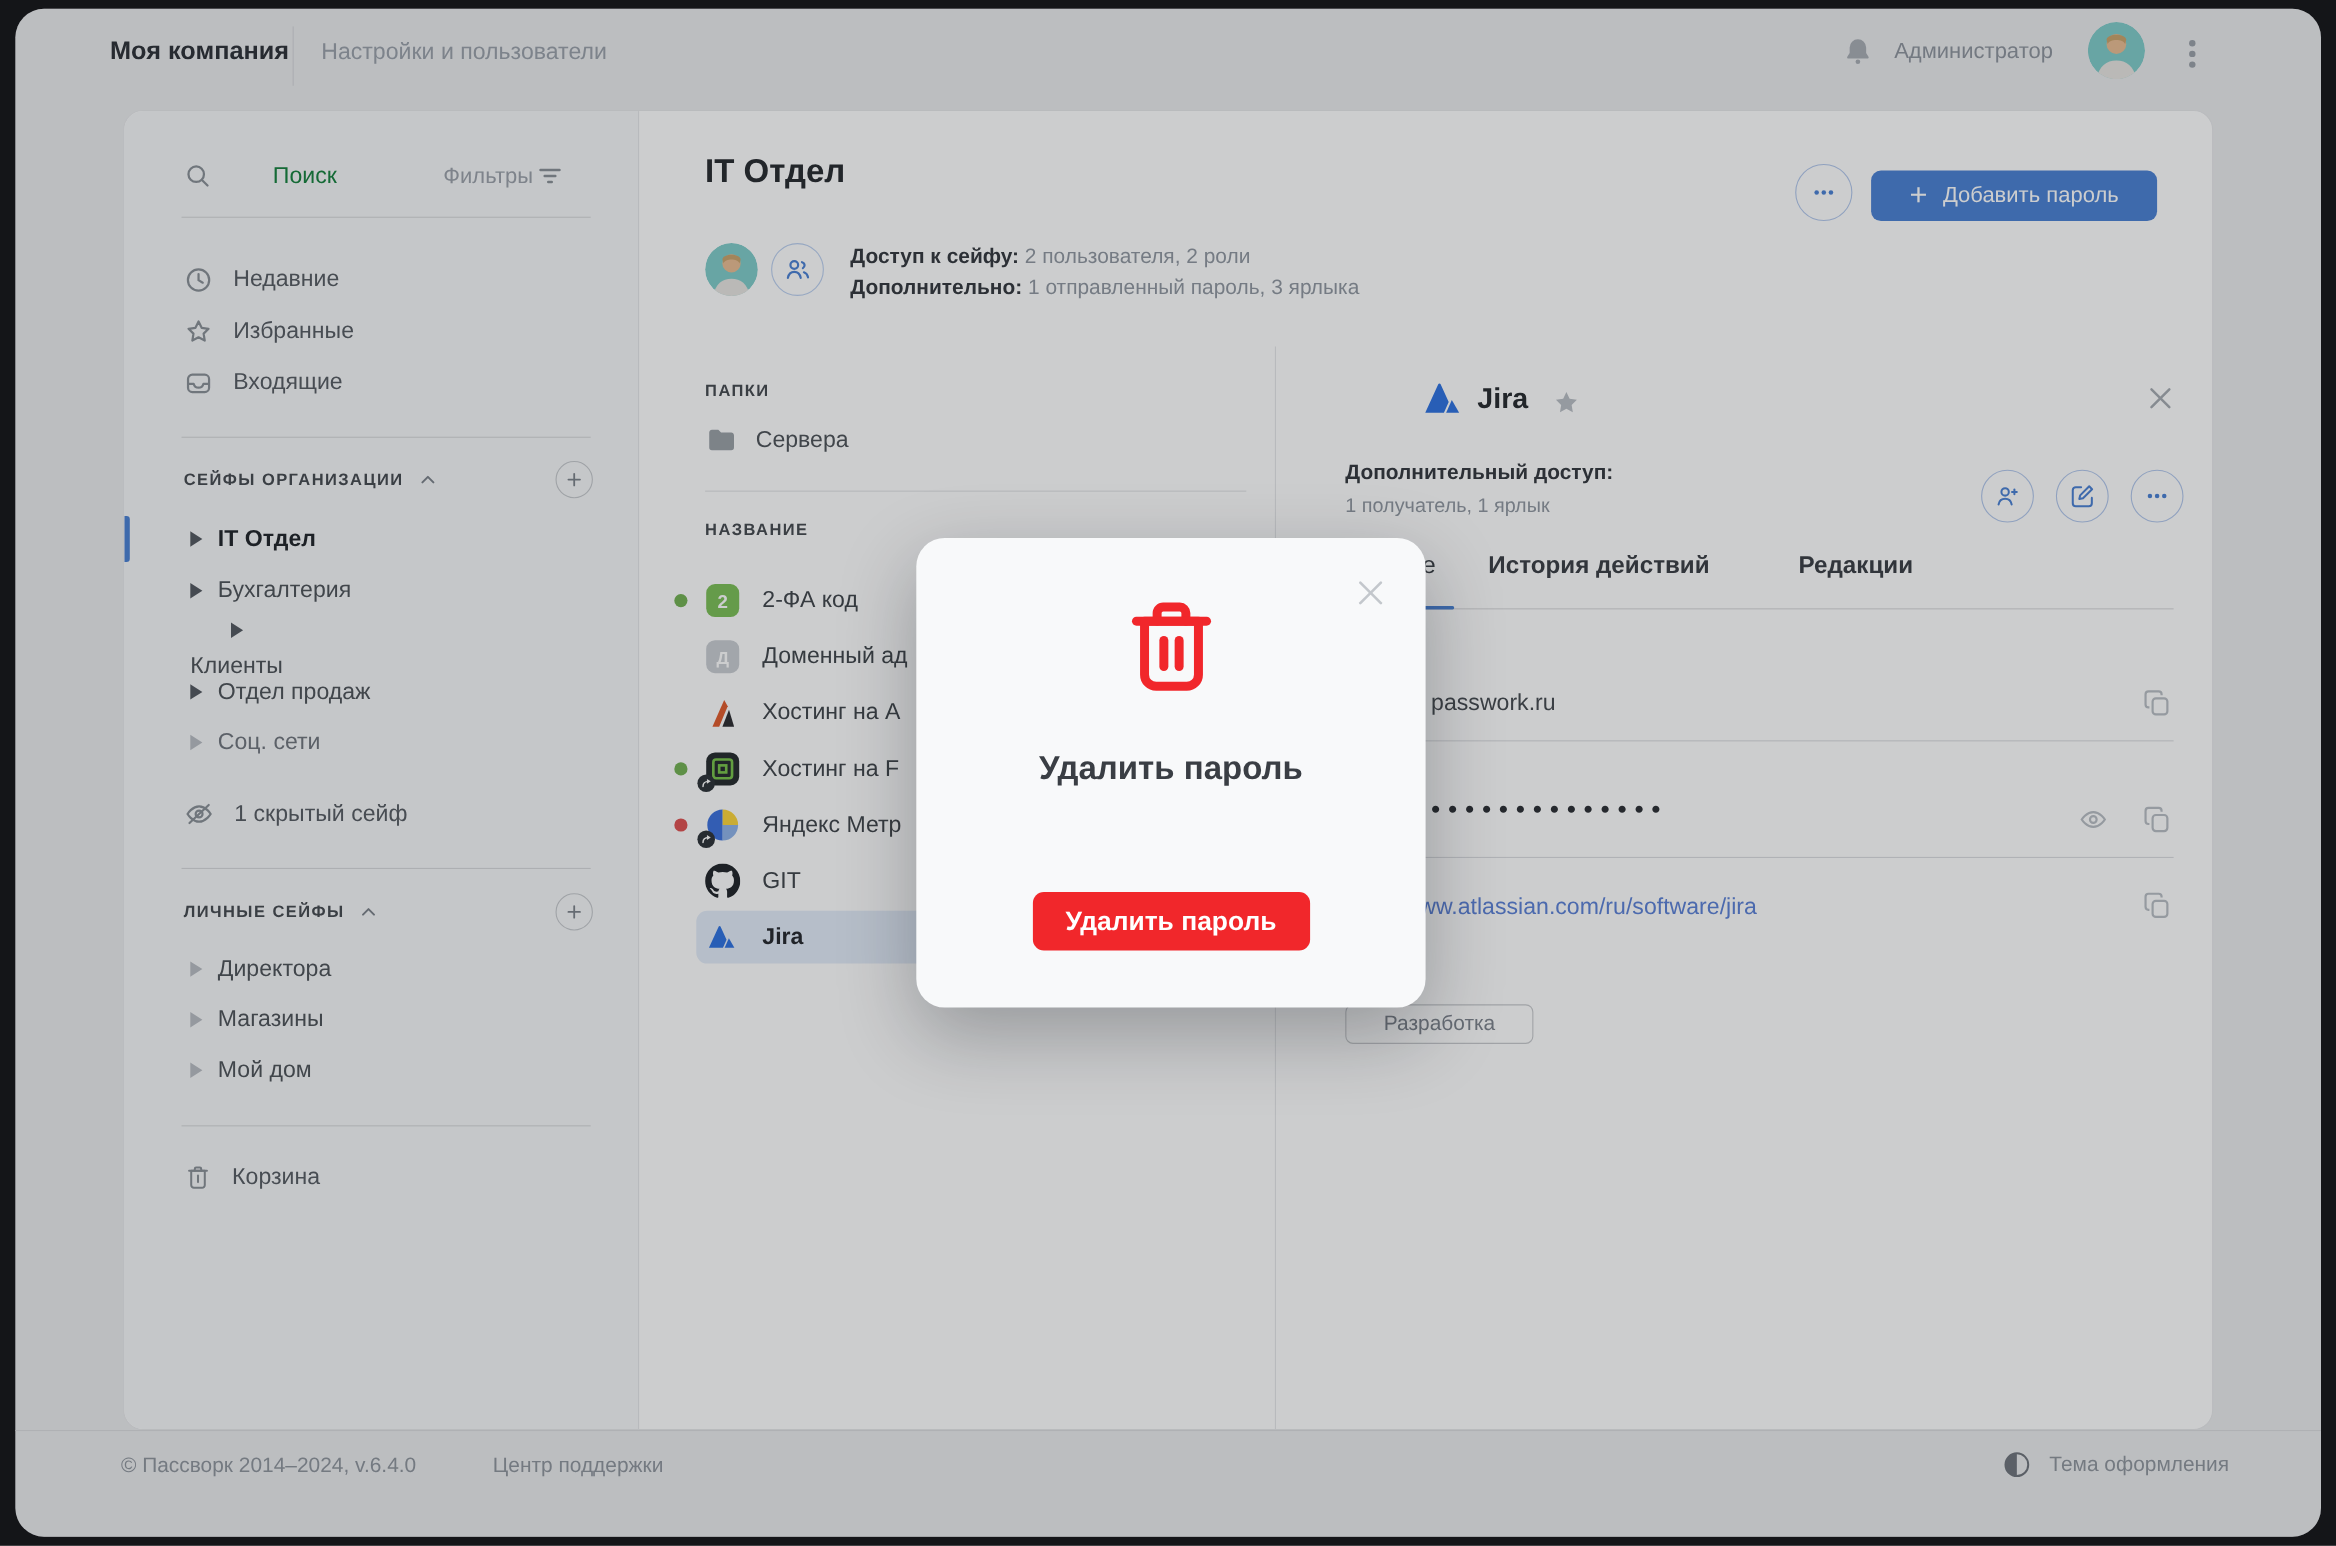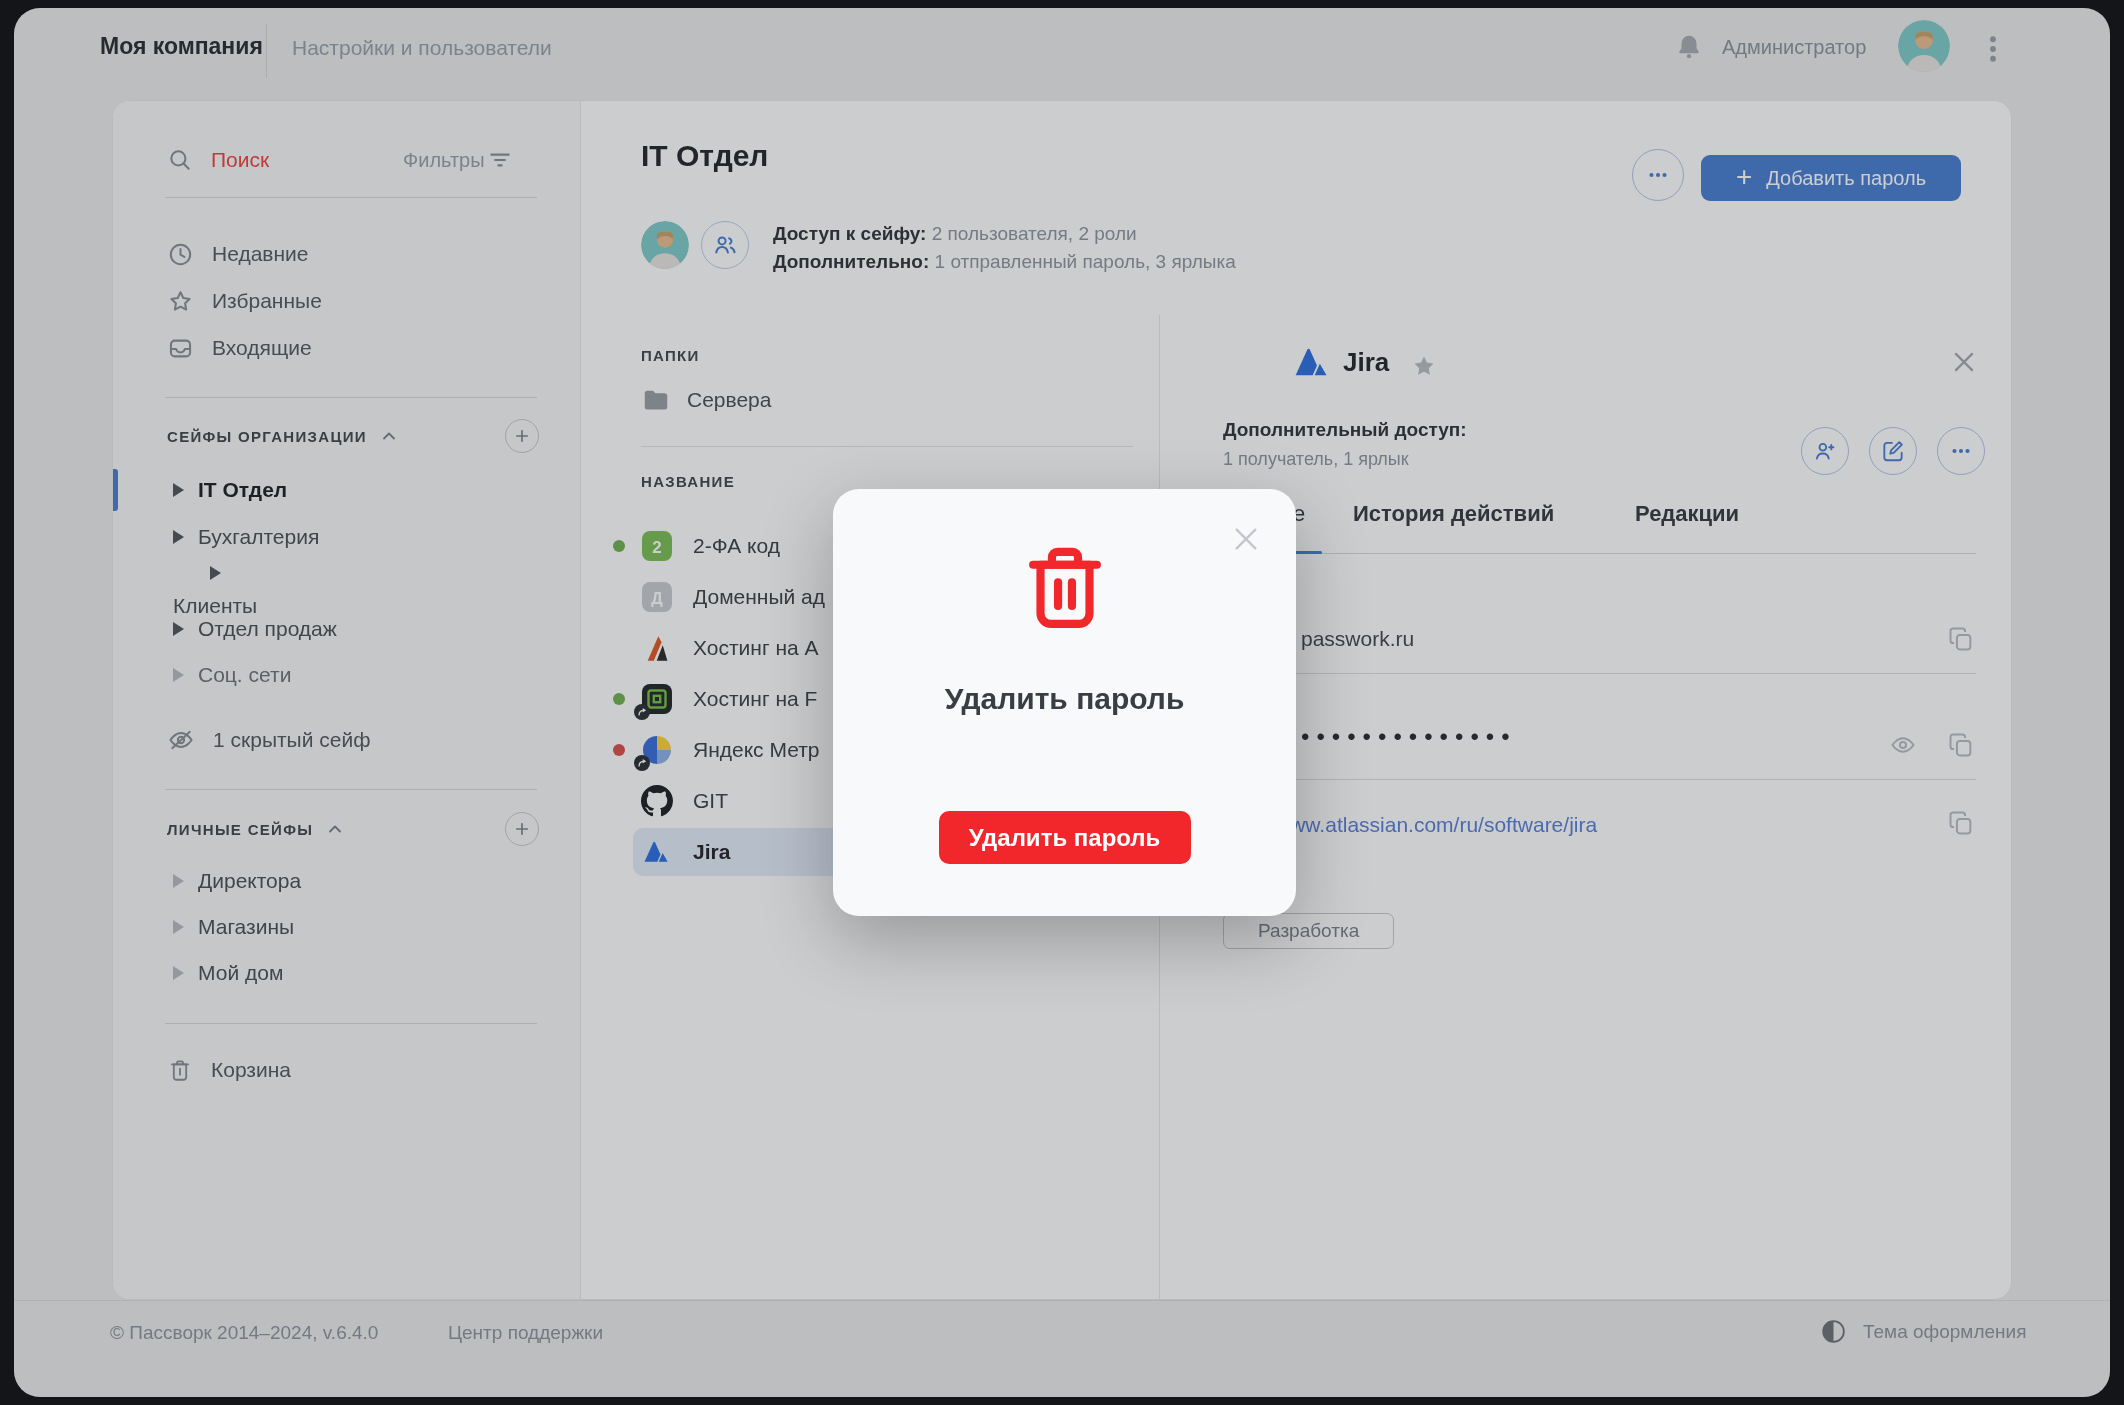--- a/index.html
+++ b/index.html
@@ -122,21 +122,21 @@
 
     <div id="sidebar" class="abs">
 
       <div class="sb-row" style="top:42px;">
         <svg width="26" height="26" viewBox="0 0 24 24">
             <g fill="none" stroke="#8a9097" stroke-width="1.9" stroke-linecap="round">
               <circle cx="10.5" cy="10.5" r="6.5"></circle>
               <path d="M15.3 15.3 20 20"></path>
             </g>
           </svg>
-        <span class="lbl" style="color:#ef4444;">Поиск</span>
+        <span class="lbl" style="color:#15803d;margin-left:37px;">Поиск</span>
       </div>
       <div class="sb-row" style="top:42px;left:290px;gap:2px;">
         <span class="lbl" style="color:#9ba1a9;font-size:20px;">Фильтры</span>
         <svg width="26" height="26" viewBox="0 0 24 24">
             <g stroke="#8a9097" stroke-width="2" stroke-linecap="round">
               <path d="M4 7h16"></path>
               <path d="M7.5 12h9"></path>
               <path d="M10.5 17h3"></path>
             </g>
           </svg>

